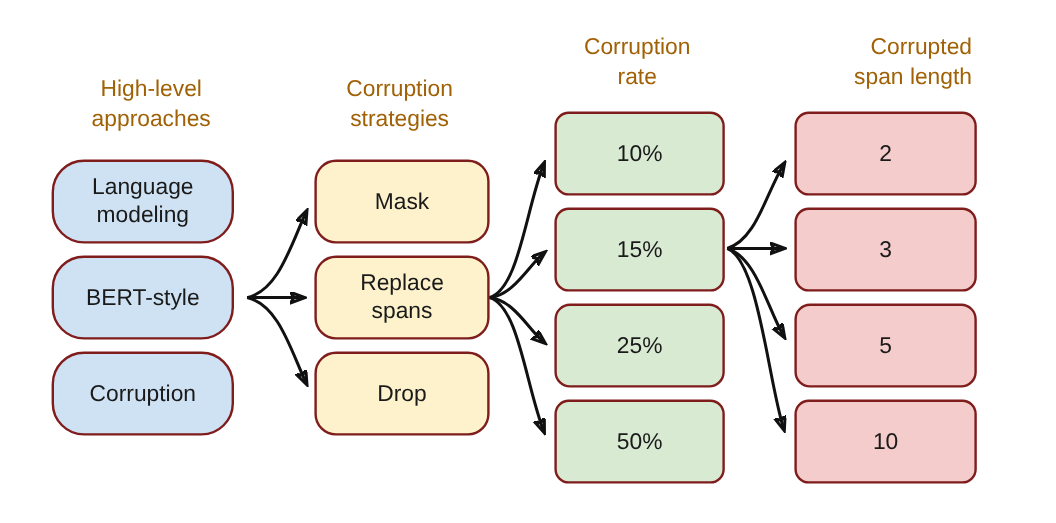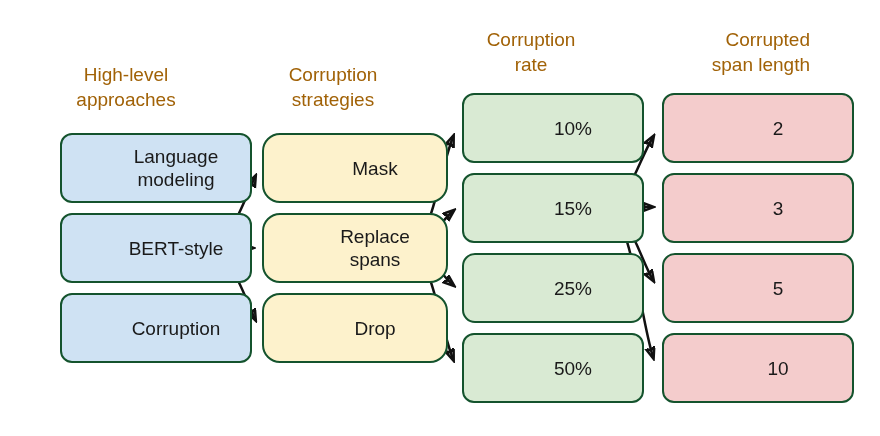--- a/index.html
+++ b/index.html
@@ -15,34 +15,33 @@
     position:absolute;
     text-align:center;
     font-size:19px;
     line-height:25px;
     white-space:pre-line;
     color:#a16207;
   }
   .box{
     position:absolute;
     height:66px;
-    border:2px solid #14532d;
+    border:2px solid #7f1d1d;
     border-radius:12px;
     display:flex;
     align-items:center;
     justify-content:center;
     text-align:center;
     font-size:19px;
     line-height:23px;
     white-space:pre-line;
     box-sizing:content-box;
-    padding-left:40px;
   }
   
-  .c1{left:60px;width:148px;}
+  .c1{left:43px;width:148px;border-radius:27px;}
   .c2{left:262px;width:142px;border-radius:18px;}
   .c3{left:462px;width:138px;}
   .c4{left:662px;width:148px;}
   .ra0{top:133px;} .ra1{top:213px;} .ra2{top:293px;}
   .rb0{top:93px;}  .rb1{top:173px;} .rb2{top:253px;border-radius:13px;} .rb3{top:333px;}
   .h1{left:52px;width:148px;top:62px;}
   .h2{left:262px;width:142px;top:62px;}
   .h3{left:462px;width:138px;top:27px;}
   .h4{left:662px;width:148px;top:27px;text-align:right;}
   .fill-blue{background:#cfe2f3;}

